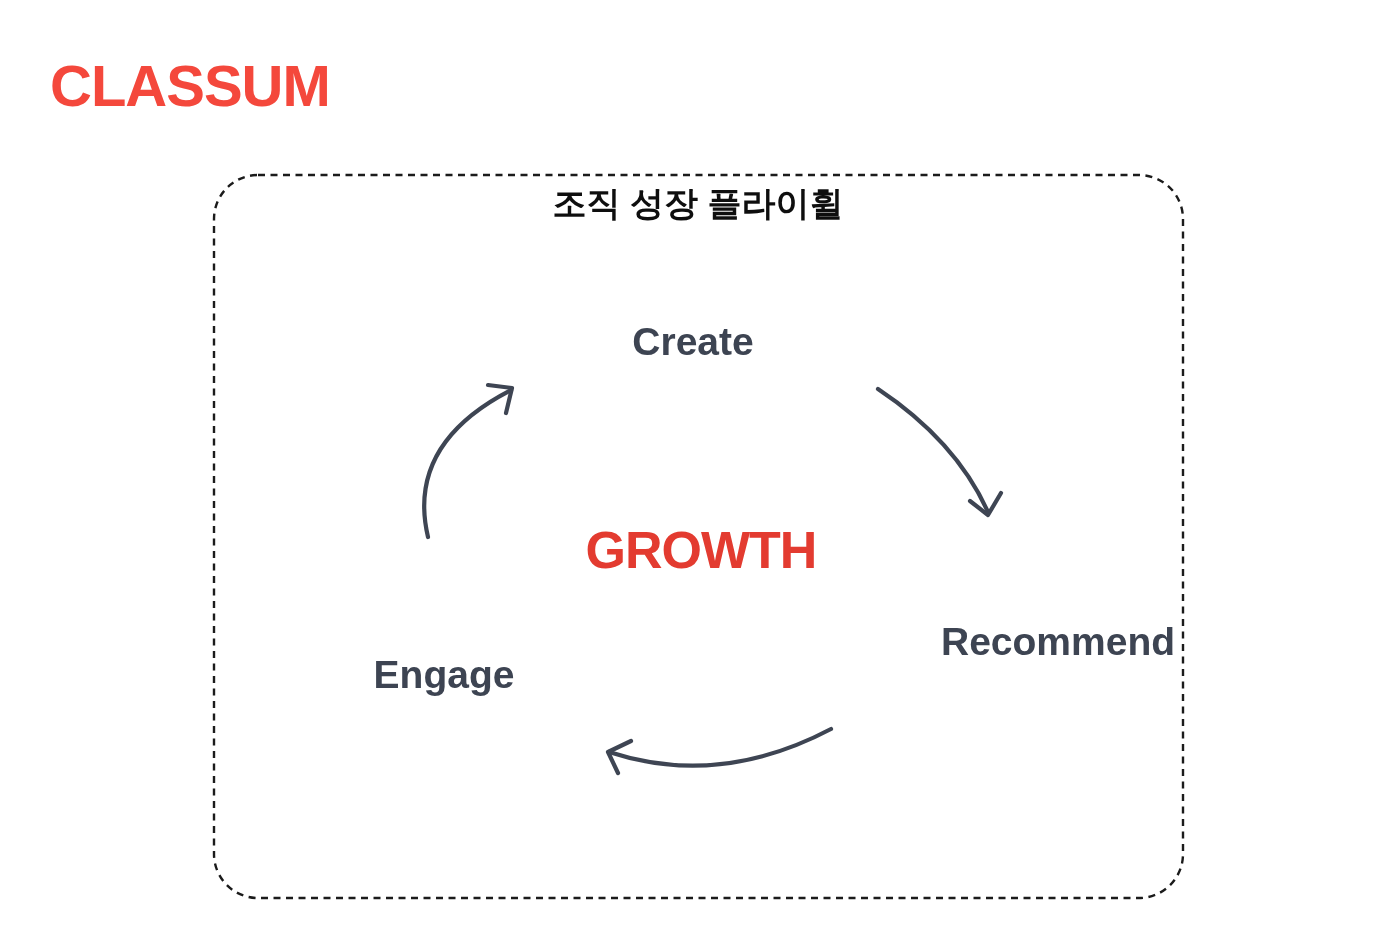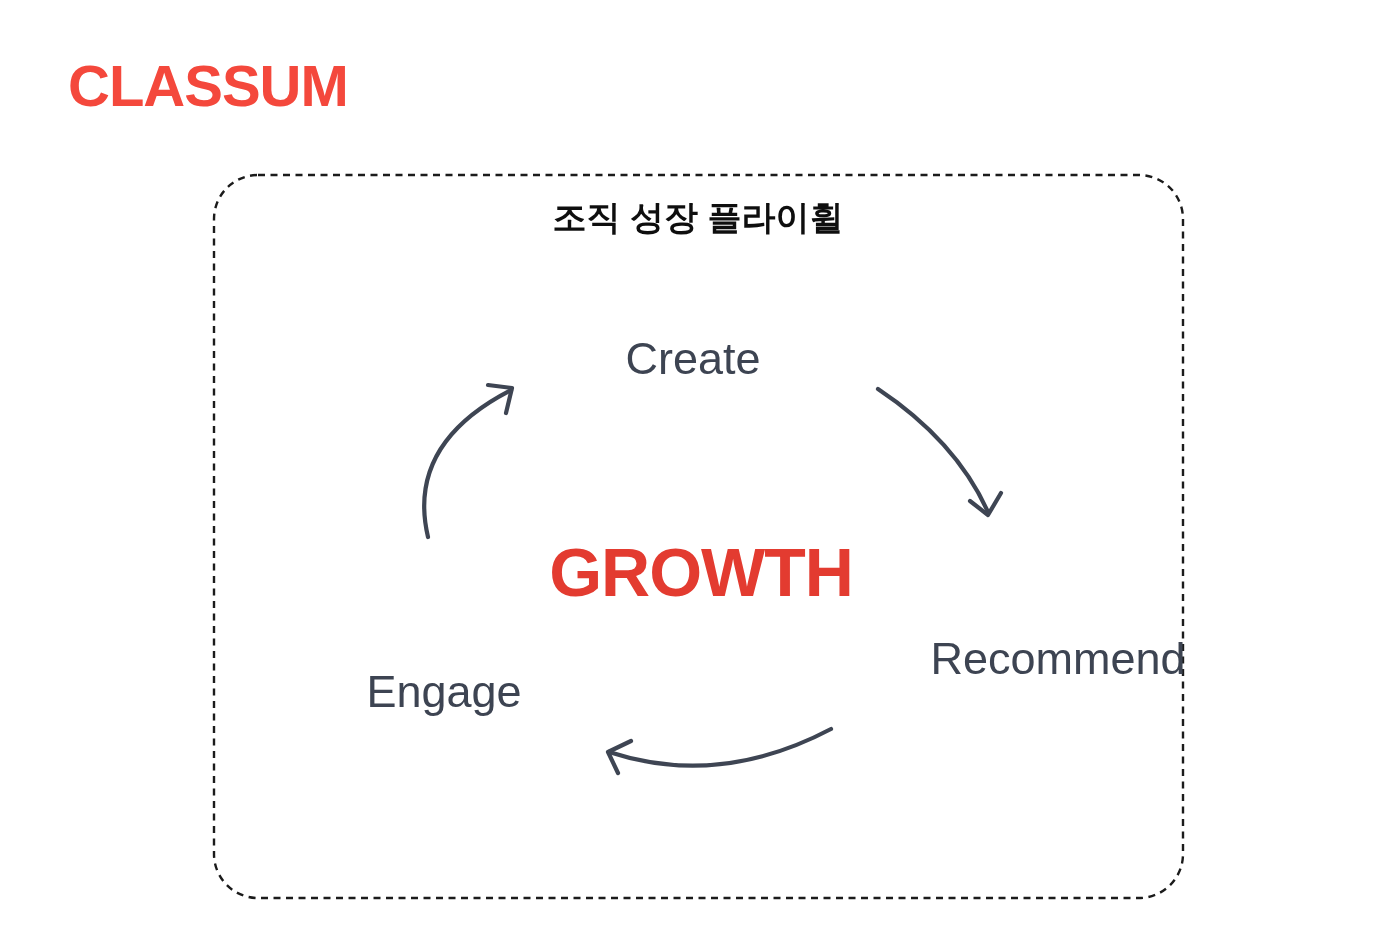--- a/index.html
+++ b/index.html
@@ -7,21 +7,21 @@
     width: 1400px;
     height: 948px;
     position: relative;
     overflow: hidden;
     background: var(--background, #ffffff);
     font-family: "Liberation Sans", sans-serif;
   }
 
   .logo {
     position: absolute;
-    left: 68px;
+    left: 50px;
     top: 52px;
     font-size: 58px;
     font-weight: 800;
     letter-spacing: -1px;
     color: var(--brand, #F4483C);
     white-space: nowrap;
   }
 
   #diagram-svg {
     position: absolute;
@@ -42,44 +42,43 @@
     stroke-width: 4.2;
     stroke-linecap: round;
     stroke-linejoin: round;
   }
 
   .label {
     position: absolute;
     transform: translateX(-50%);
     white-space: nowrap;
     line-height: 1;
-    margin-top: 14px;
   }
 
   .title {
     left: 698px;
     top: 186px;
     font-size: 34px;
     font-weight: 700;
     color: #0E0E0E;
   }
 
   .node {
-    font-size: 45px;
-    font-weight: 400;
+    font-size: 39px;
+    font-weight: 700;
     color: var(--node, #3D4452);
   }
   .node-create    { left: 693px;  top: 322px; }
   .node-recommend { left: 1058px; top: 622px; }
   .node-engage    { left: 444px;  top: 655px; }
 
   .growth {
     left: 701px;
     top: 524px;
-    font-size: 68px;
+    font-size: 52px;
     font-weight: 800;
     letter-spacing: -1px;
     color: var(--growth, #E33B30);
   }
 </style>
 </head>
 <body>
 
 <div class="logo">CLASSUM</div>
 

